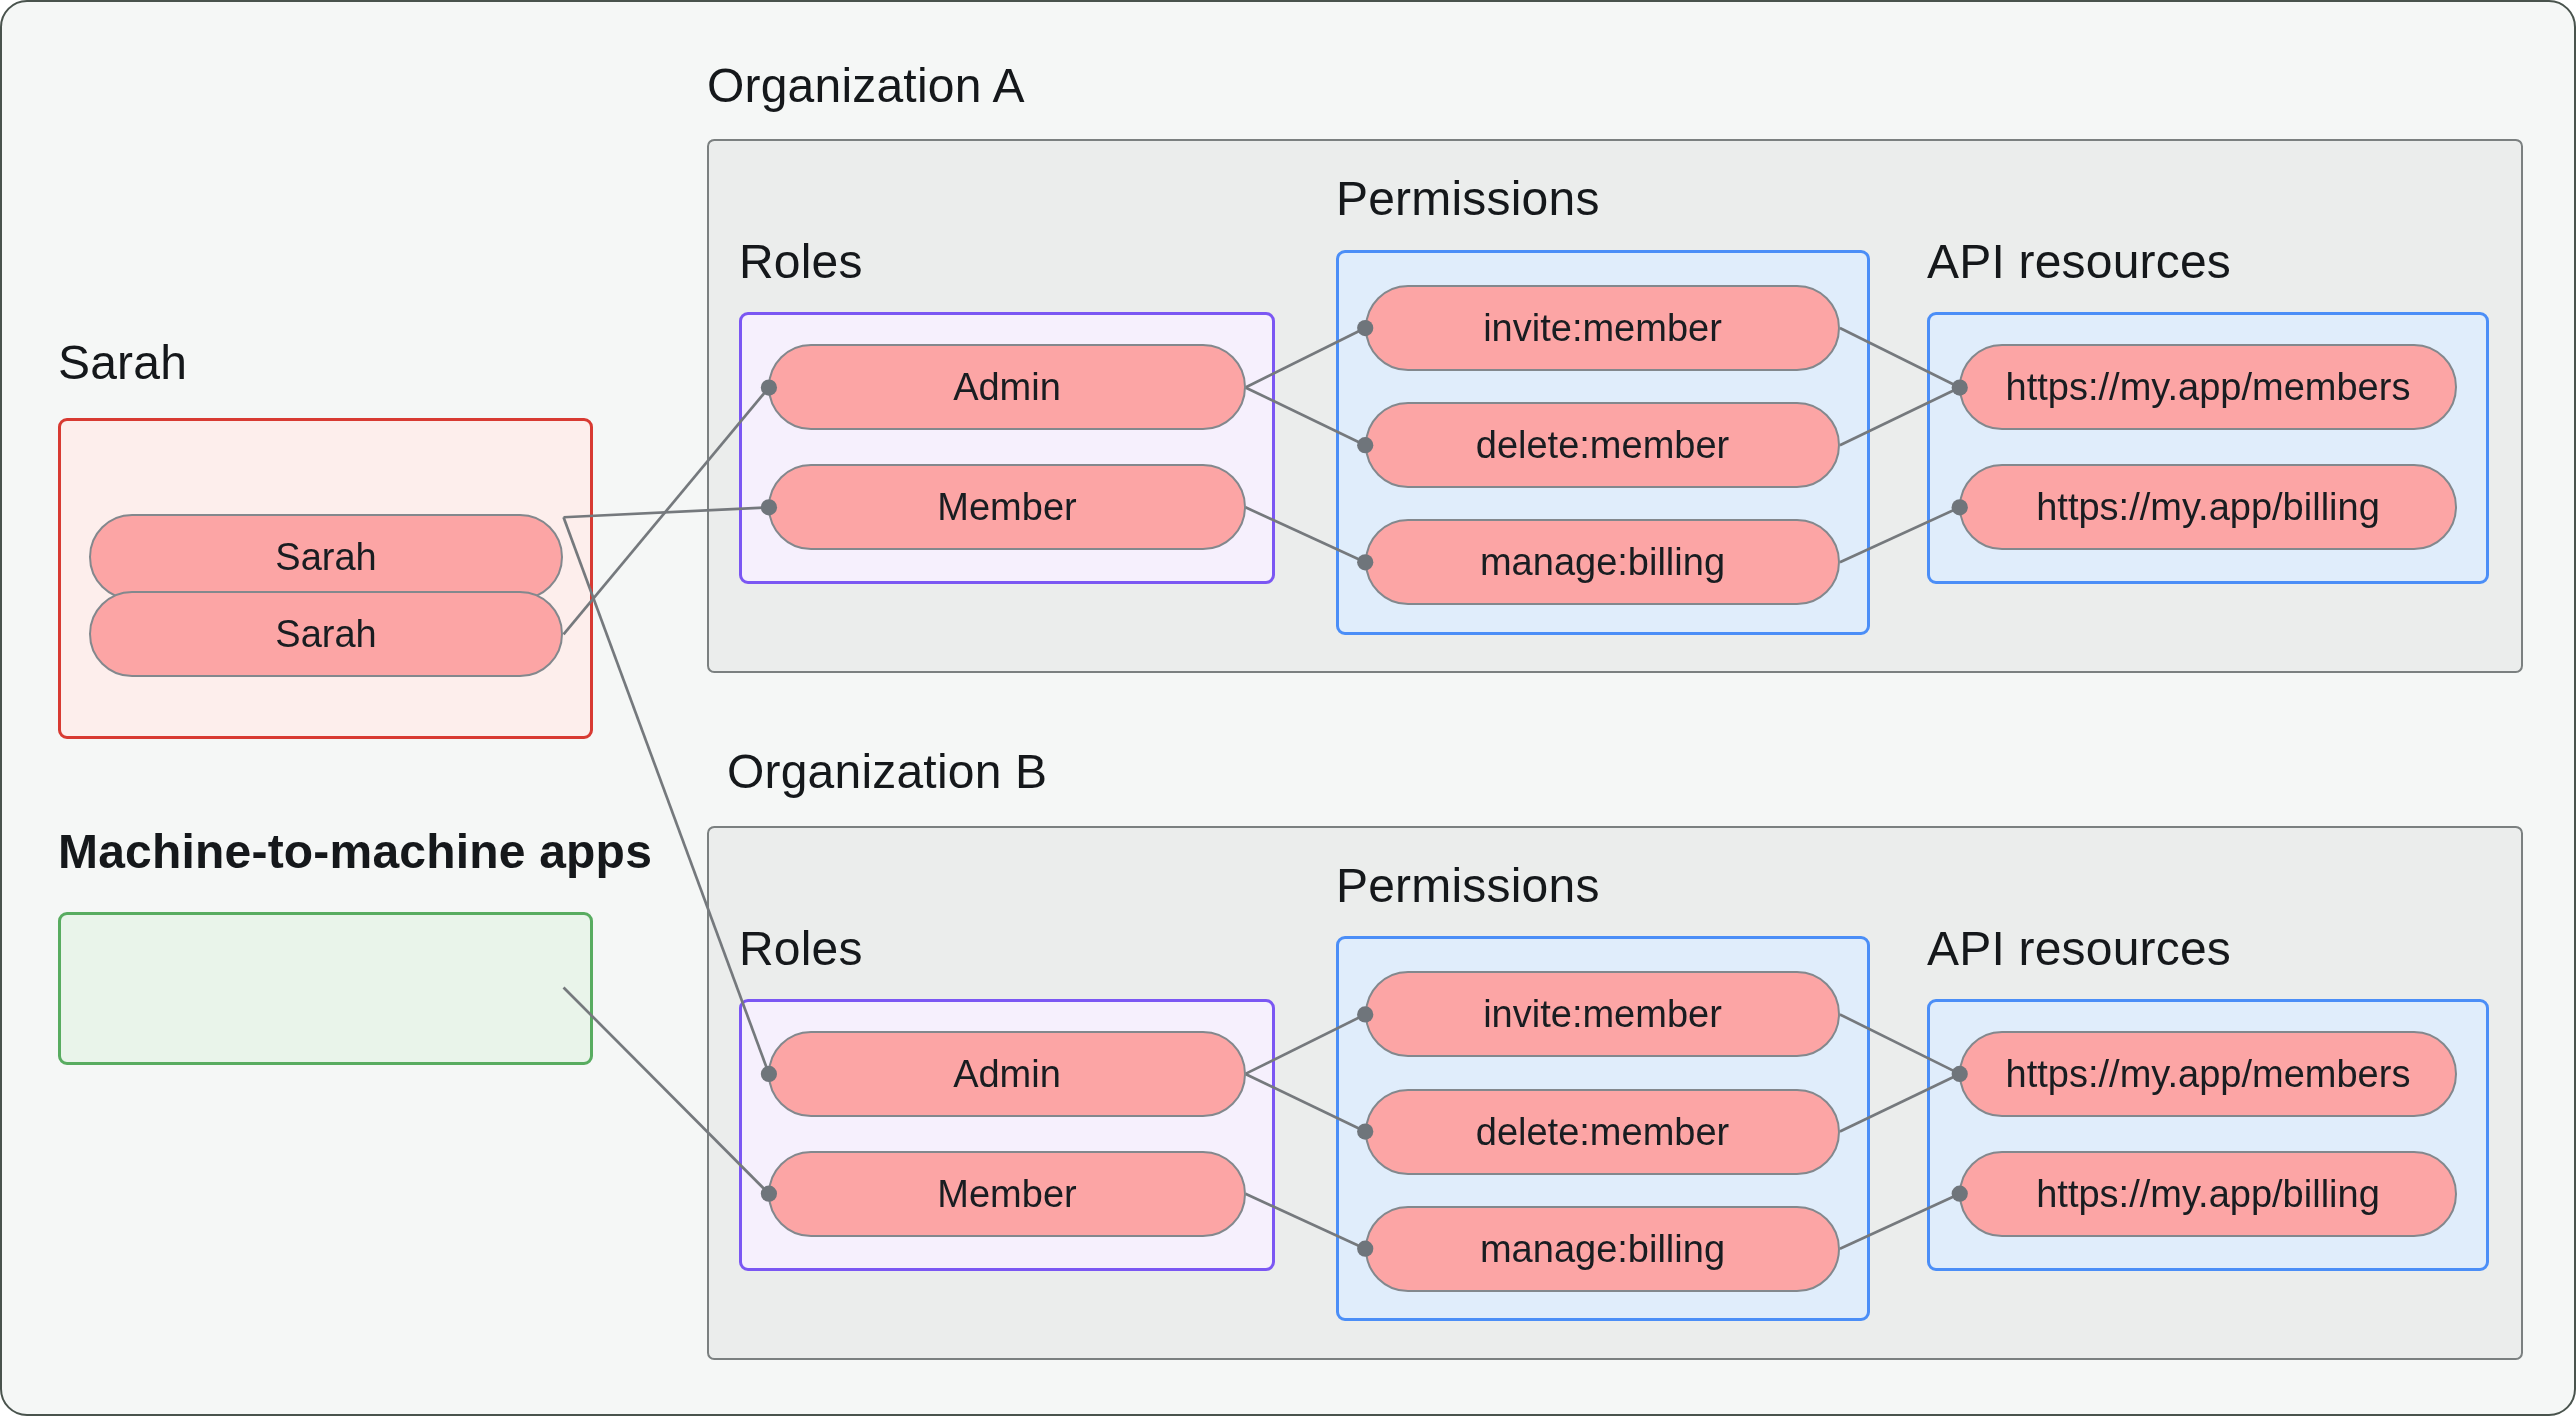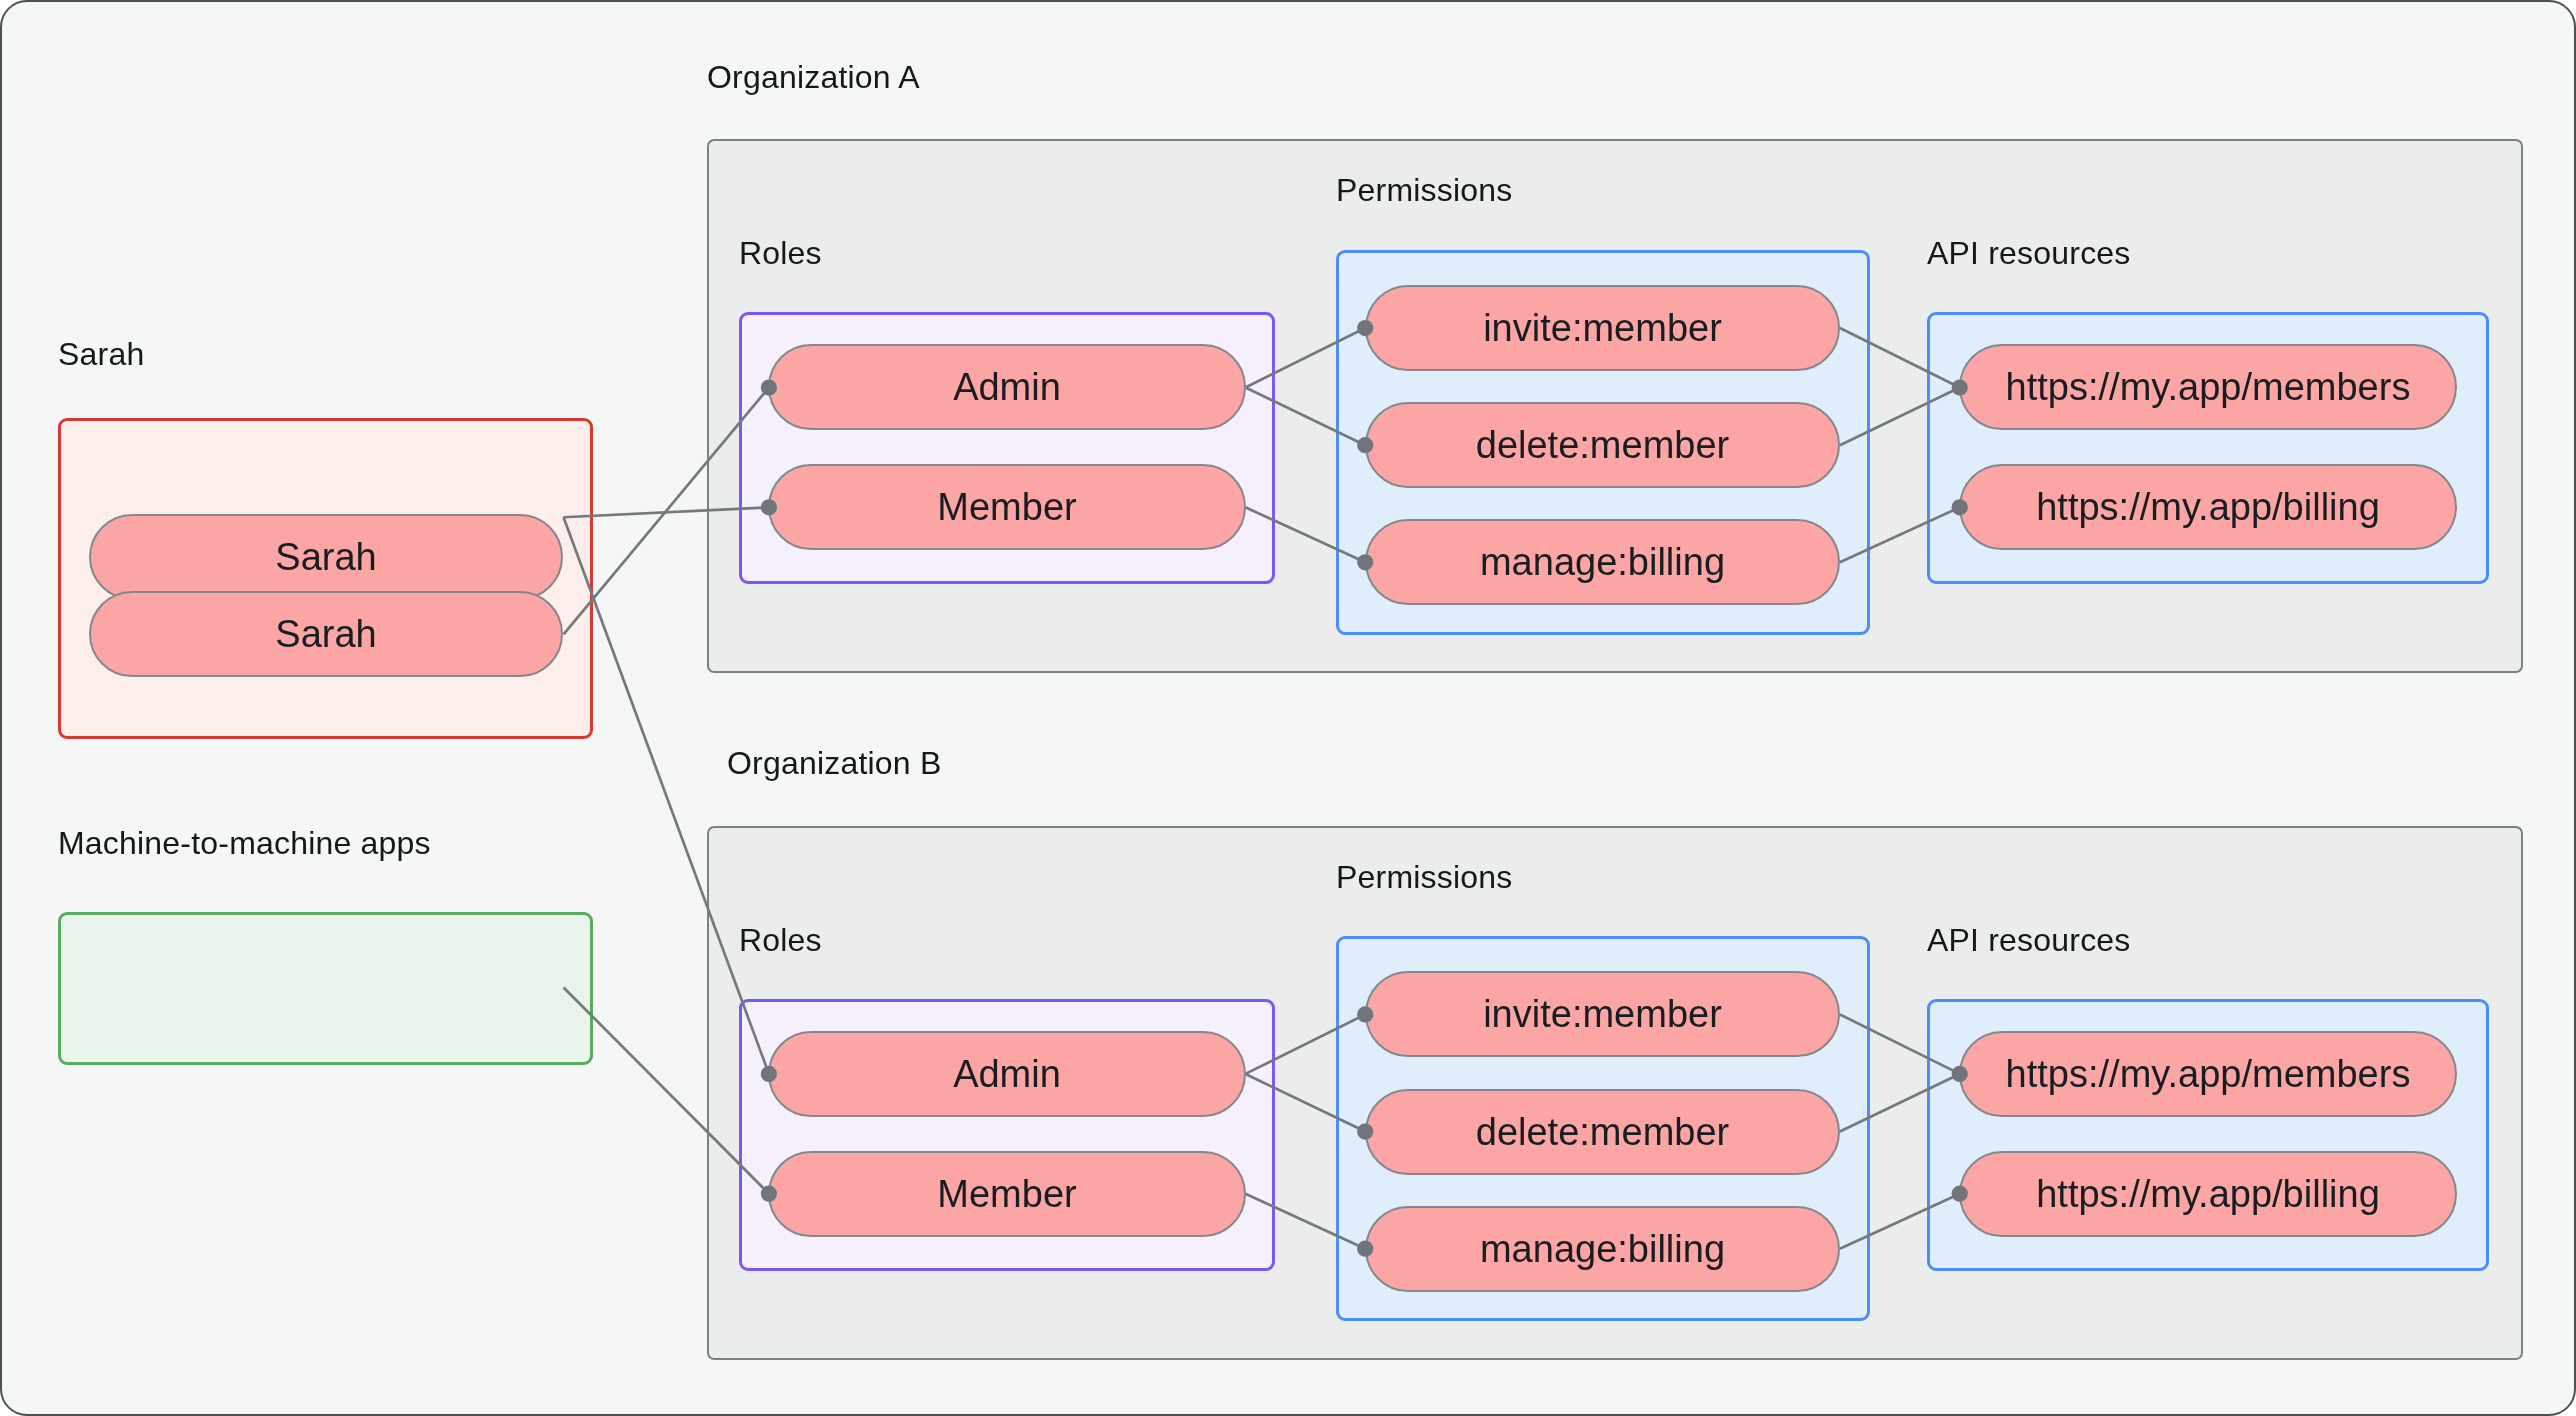--- a/index.html
+++ b/index.html
@@ -8,21 +8,21 @@
     background:#f5f7f6;border:2.7px solid #49534d;border-radius:27px;
     overflow:hidden;font-family:"Liberation Sans","DejaVu Sans",sans-serif;
   }
   .box{position:absolute;box-sizing:border-box;border-radius:9px;z-index:1;}
   .box.gray{background:#ebedec;border:2.7px solid #7b8080;border-radius:7.2px;}
   .box.red{background:#fdeeec;border:3.6px solid #d83a32;}
   .box.green{background:#e9f4ea;border:3.6px solid #58ac60;}
   .box.purple{background:#f6f0fd;border:3.6px solid #7b57f3;}
   .box.blue{background:#e0edfb;border:3.6px solid #4b8ef7;}
   .lbl{
-    position:absolute;z-index:2;font-size:32px;line-height:1.1;
+    position:absolute;z-index:2;font-size:48px;line-height:1.1;
     color:#15181b;white-space:nowrap;letter-spacing:0.2px;
   }
   .pill{
     position:absolute;z-index:4;height:86px;box-sizing:border-box;
     background:#fca5a5;border:2.3px solid #83888d;border-radius:54px;
     display:flex;align-items:center;justify-content:center;
     font-size:38px;color:#191d21;white-space:nowrap;
   }
   svg.edges{position:absolute;left:0;top:0;z-index:3;}
   svg.dots{position:absolute;left:0;top:0;z-index:5;}
@@ -39,21 +39,21 @@
   <div class="box gray" style="left:705px;top:137px;width:1816px;height:534px;"></div>
   <div class="box gray" style="left:705px;top:824px;width:1816px;height:534px;"></div>
   <div class="box purple" style="left:737px;top:310px;width:536px;height:272px;"></div>
   <div class="box blue" style="left:1334px;top:248px;width:534px;height:385px;"></div>
   <div class="box blue" style="left:1925px;top:310px;width:562px;height:272px;"></div>
   <div class="box purple" style="left:737px;top:997px;width:536px;height:272px;"></div>
   <div class="box blue" style="left:1334px;top:934px;width:534px;height:385px;"></div>
   <div class="box blue" style="left:1925px;top:997px;width:562px;height:272px;"></div>
 
   <div class="lbl" style="left:56px;top:335px;">Sarah</div>
-  <div class="lbl" style="left:56px;top:824px;">Machine-to-machine apps</div>
+  <div class="lbl" style="left:56px;top:824px;font-weight:bold;">Machine-to-machine apps</div>
   <div class="lbl" style="left:705px;top:58px;">Organization A</div>
   <div class="lbl" style="left:737px;top:234px;">Roles</div>
   <div class="lbl" style="left:1334px;top:171px;">Permissions</div>
   <div class="lbl" style="left:1925px;top:234px;">API resources</div>
   <div class="lbl" style="left:725px;top:744px;">Organization B</div>
   <div class="lbl" style="left:737px;top:921px;">Roles</div>
   <div class="lbl" style="left:1334px;top:858px;">Permissions</div>
   <div class="lbl" style="left:1925px;top:921px;">API resources</div>
 
   <svg class="edges" width="2576" height="1416" viewBox="0 0 2859 1572">

